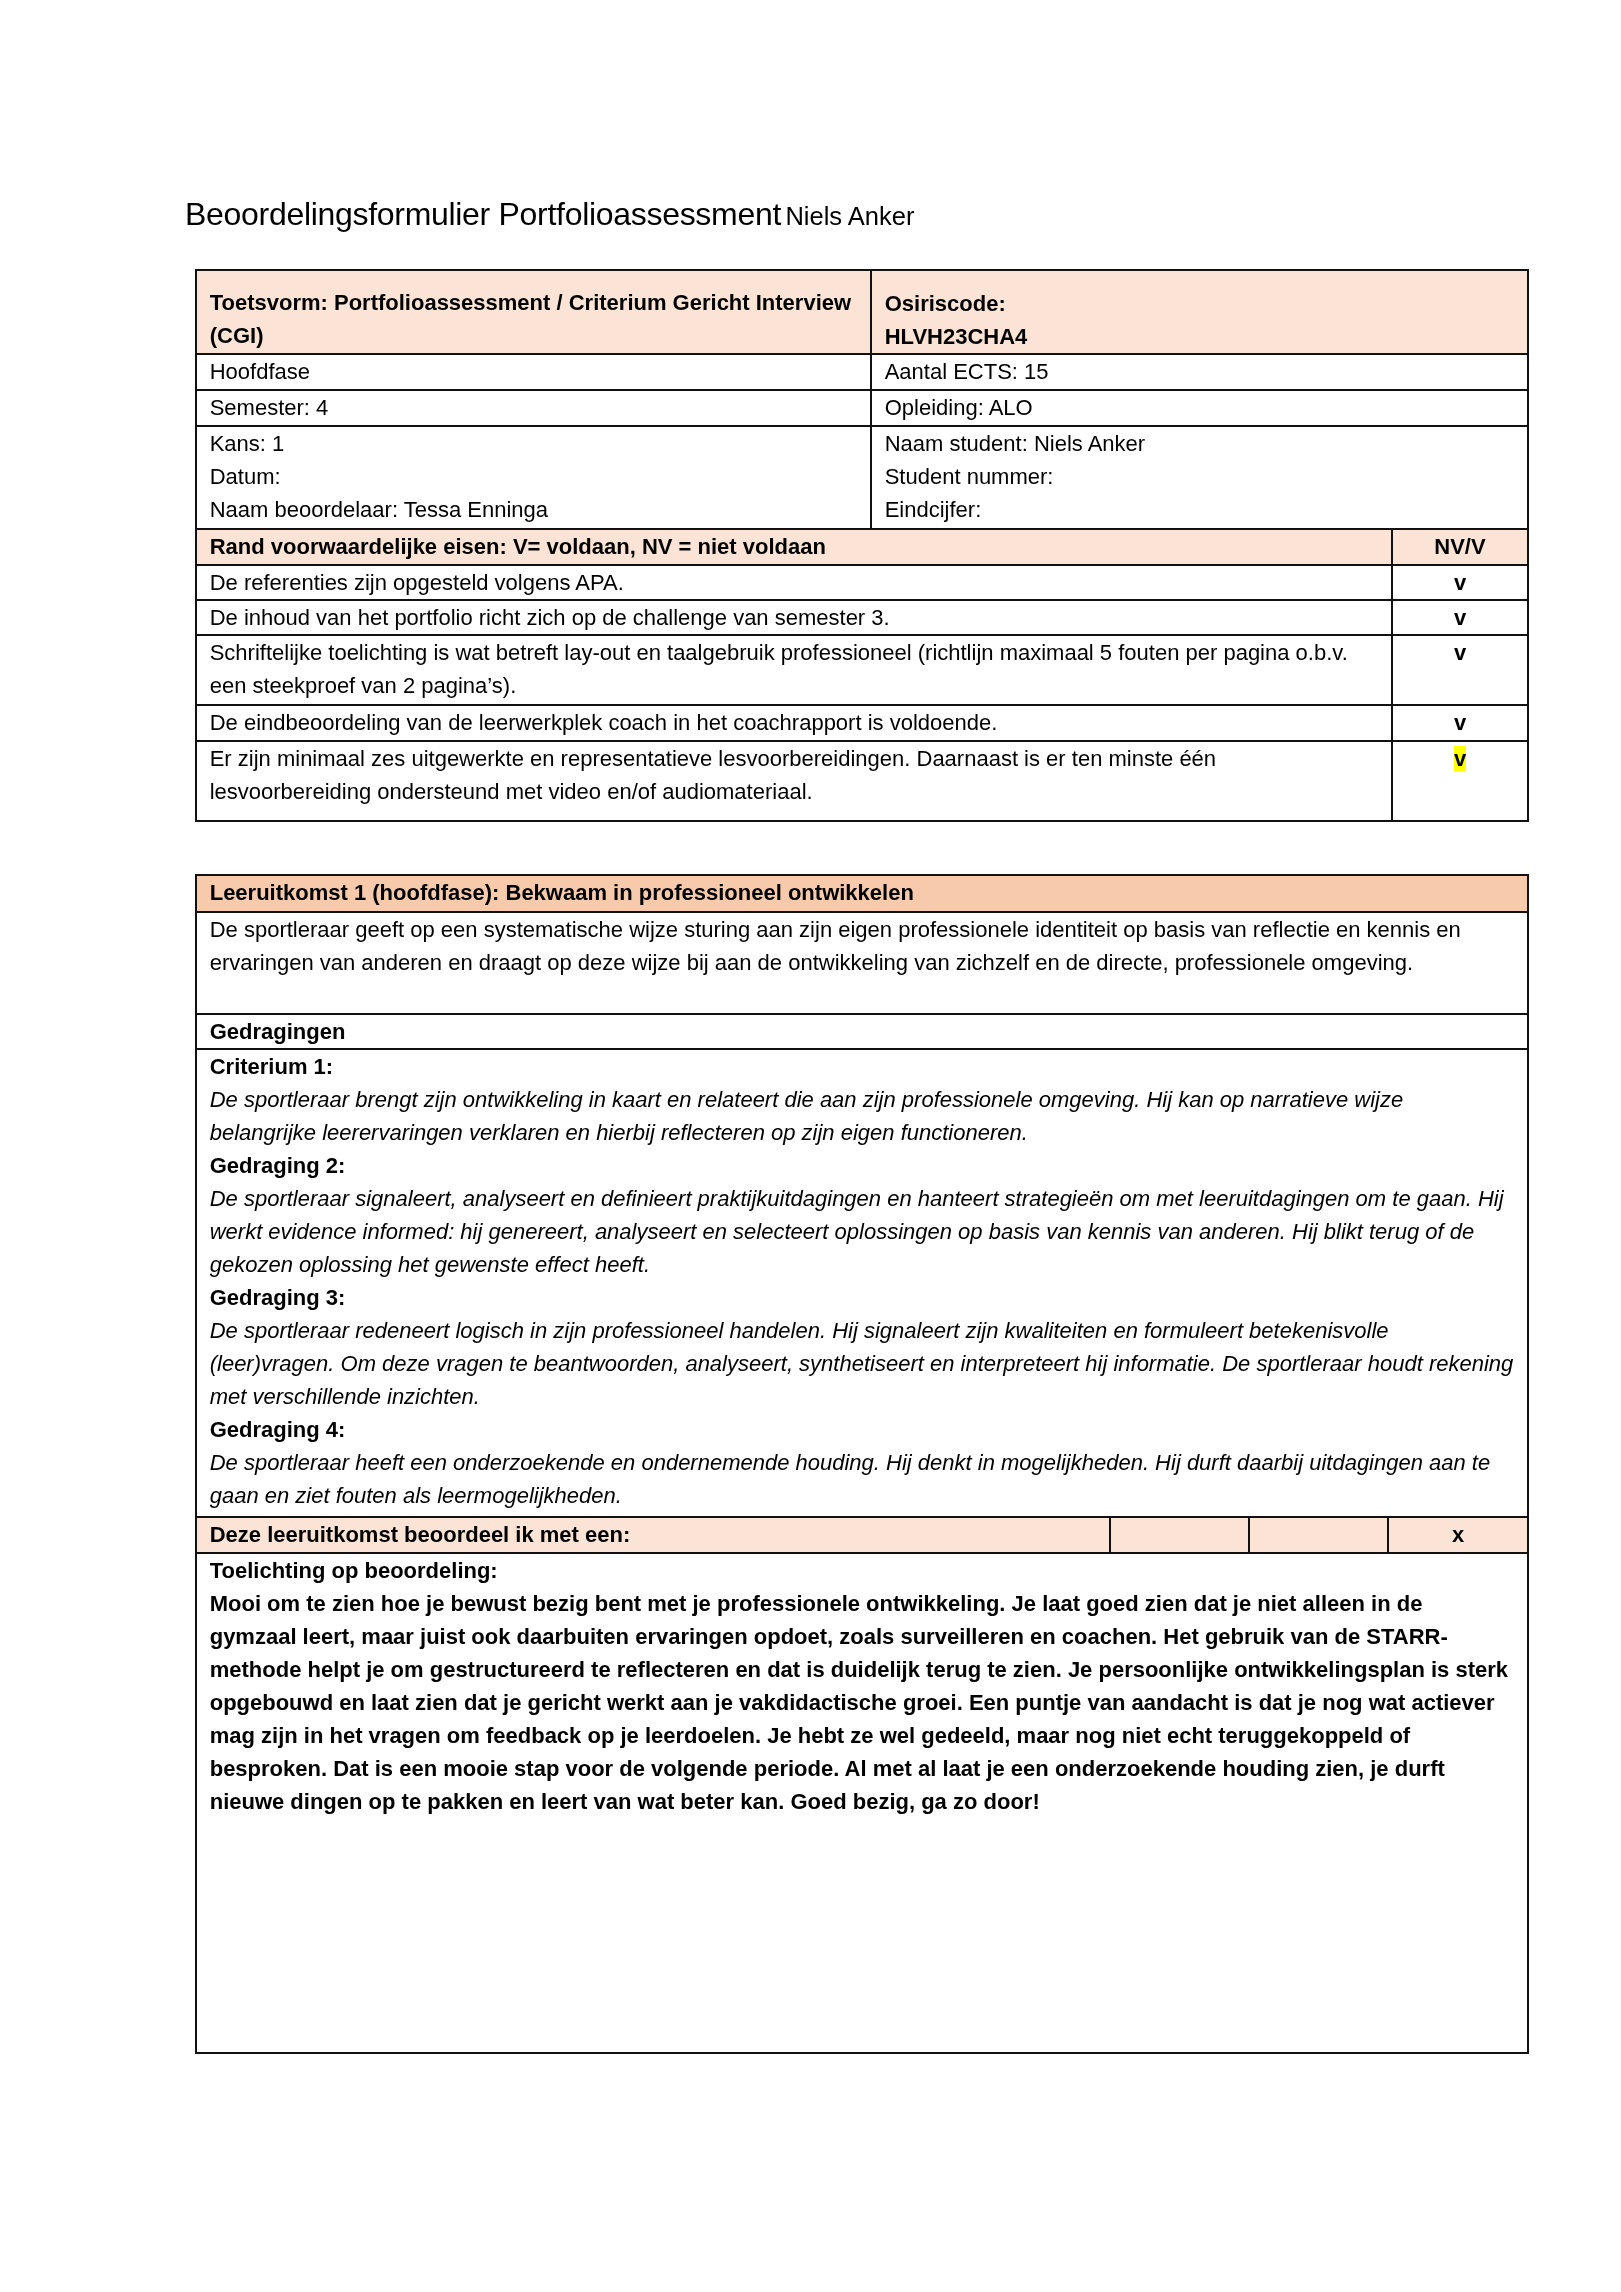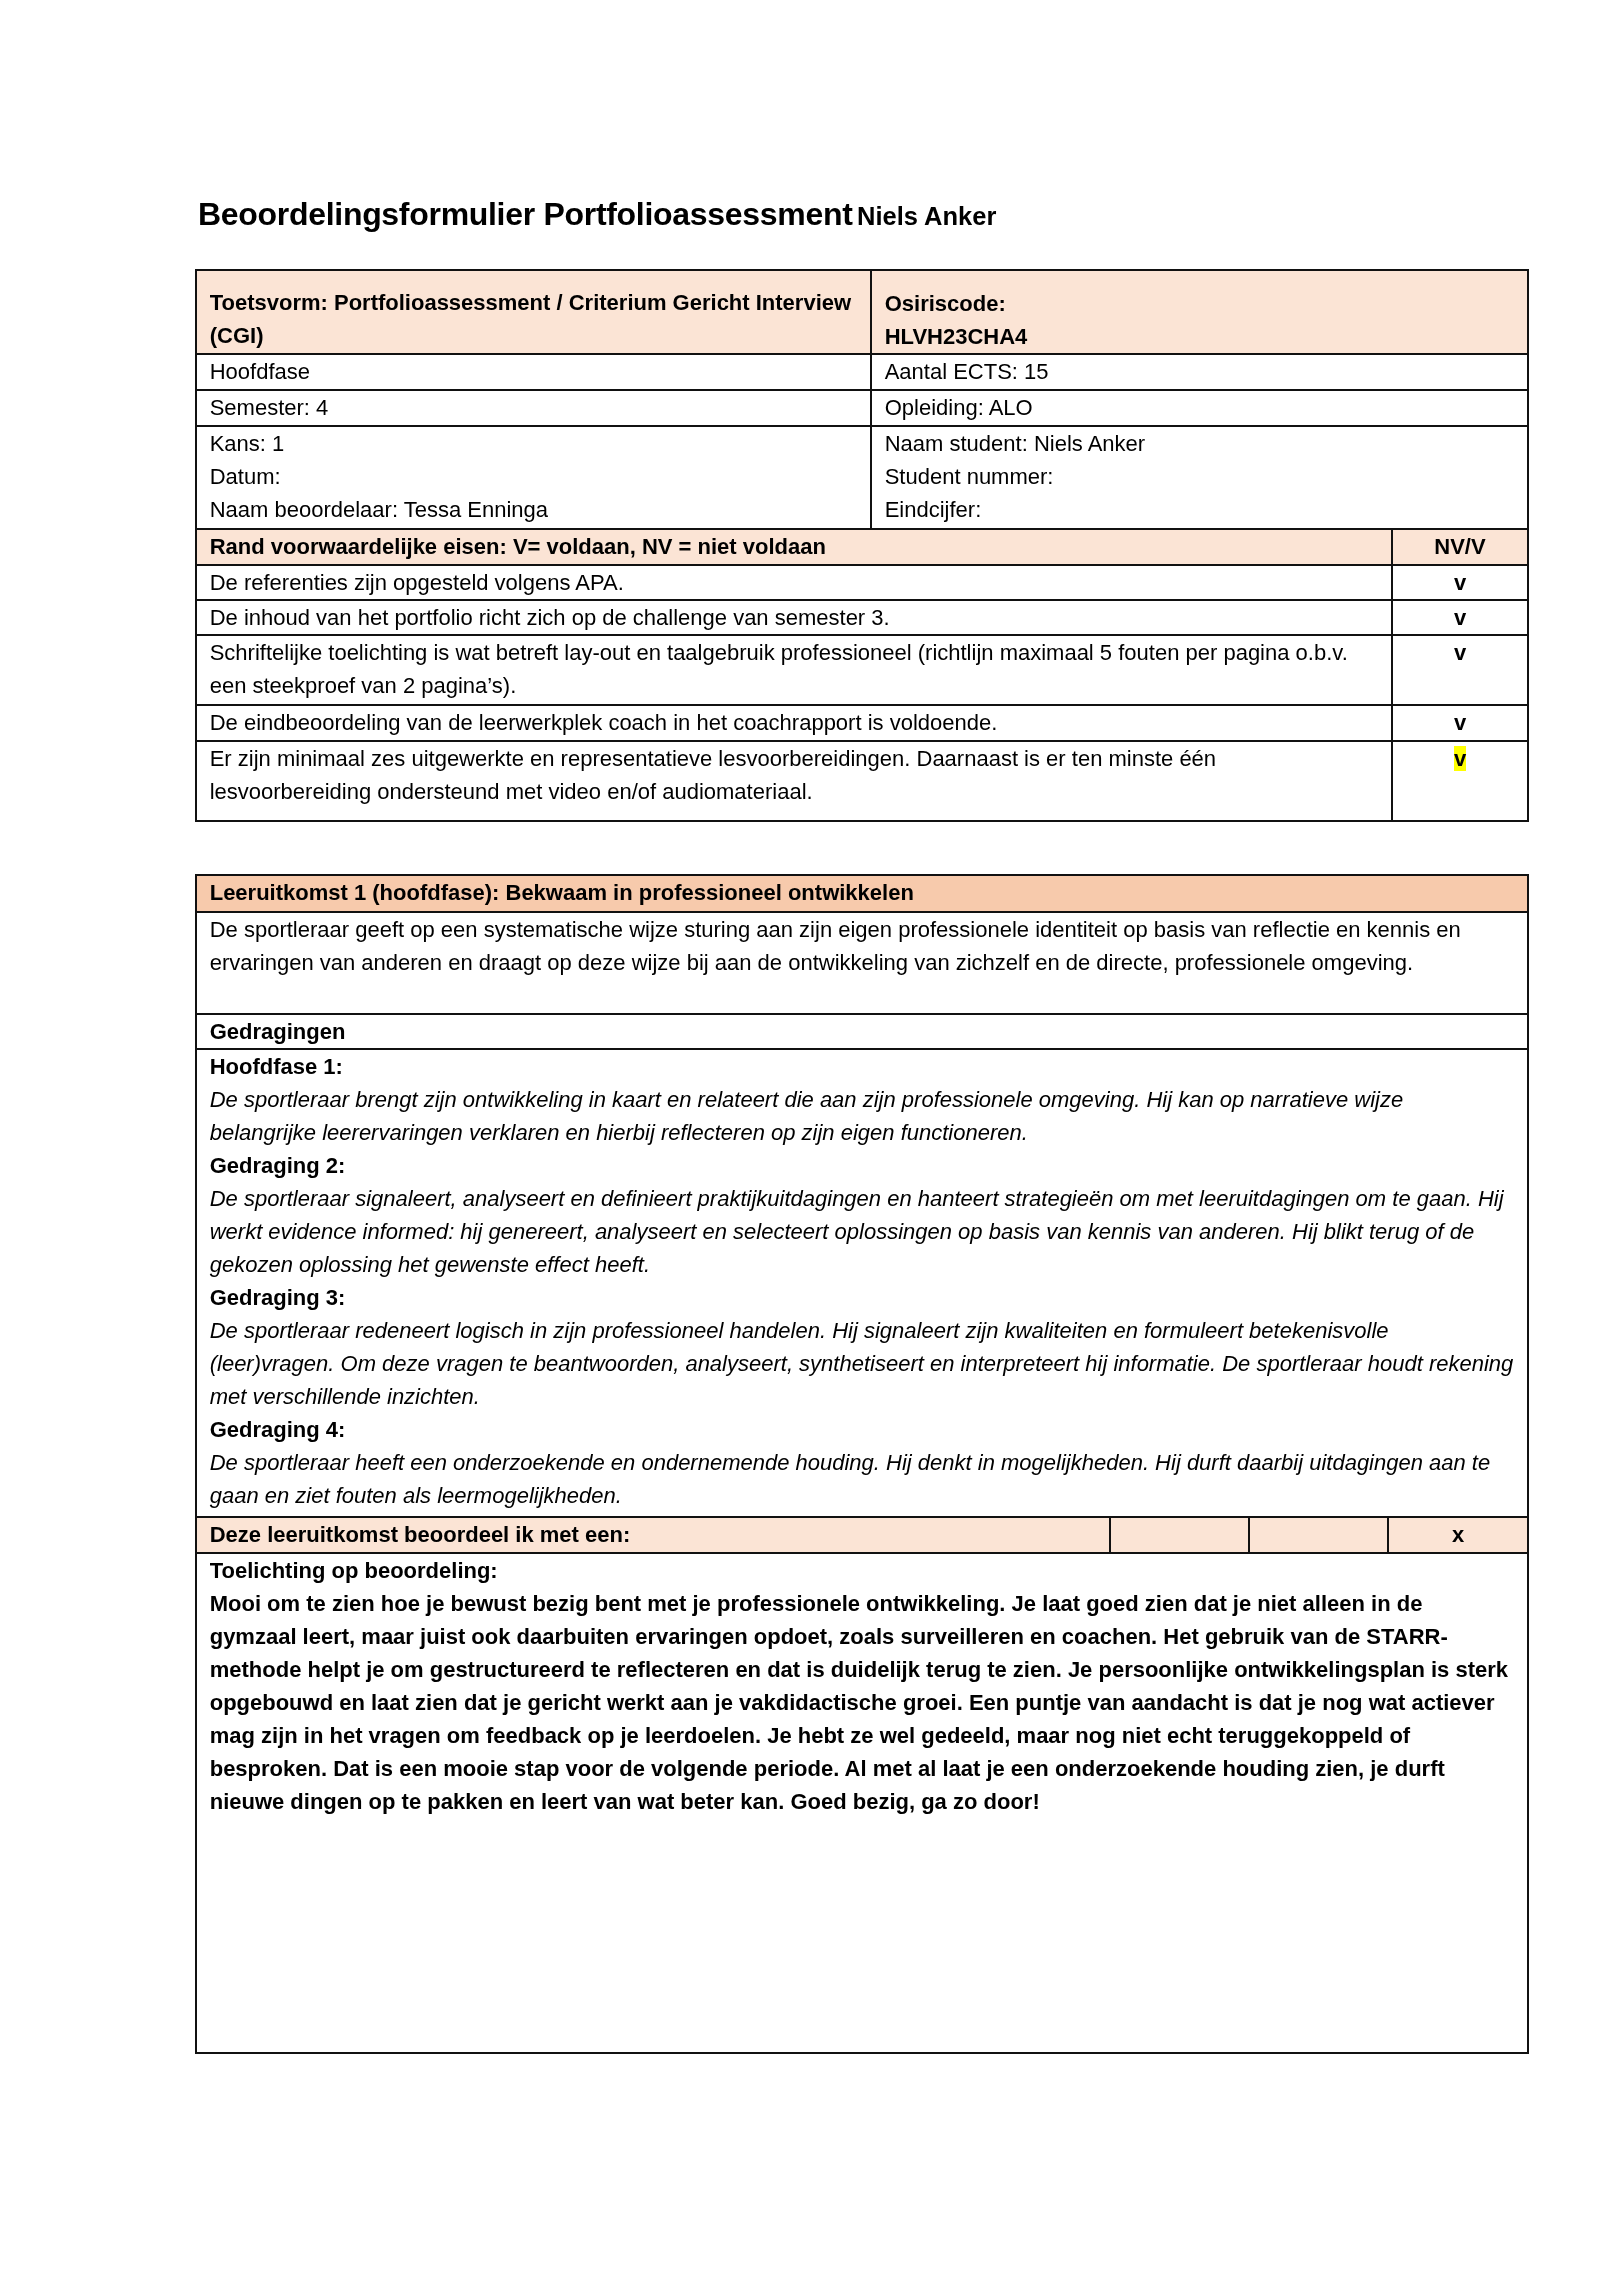--- a/index.html
+++ b/index.html
@@ -1,17 +1,17 @@
 <!DOCTYPE html>
 <html><head>
 <meta charset="utf-8">
 <style>
   html, body { margin:0; padding:0; background:#ffffff; }
   body { width:1621px; height:2293px; position:relative; overflow:hidden; font-family:"Liberation Sans", sans-serif; color:#000; }
-  .title { position:absolute; left:198px; top:196px; font-family:"Liberation Sans", sans-serif; font-weight:bold; white-space:nowrap; }
+  .title { position:absolute; left:185px; top:196px; font-family:"Liberation Sans", sans-serif; font-weight:normal; white-space:nowrap; }
   .title .main { font-size:32px; letter-spacing:-0.3px; }
   .title .sub { font-size:25.5px; }
   table { position:absolute; border-collapse:collapse; table-layout:fixed; font-family:"Liberation Sans", sans-serif; font-size:22px; line-height:33px; }
   td { border:2.9px solid #111; padding:0 12.7px; vertical-align:top; }
   .peach { background:#fbe4d5; }
   .salmon { background:#f7caac; }
   .b { font-weight:bold; }
   .i { font-style:italic; }
   .c { text-align:center; }
   .hl { background:#ffff00; }
@@ -100,21 +100,21 @@
     <td colspan="4">Leeruitkomst 1 (hoofdfase): Bekwaam in professioneel ontwikkelen</td>
   </tr>
   <tr style="height:102px;">
     <td colspan="4">De sportleraar geeft op een systematische wijze sturing aan zijn eigen professionele identiteit op basis van reflectie en kennis en ervaringen van anderen en draagt op deze wijze bij aan de ontwikkeling van zichzelf en de directe, professionele omgeving.</td>
   </tr>
   <tr class="b" style="height:35px;">
     <td colspan="4">Gedragingen</td>
   </tr>
   <tr style="height:468px;">
     <td colspan="4">
-      <span class="line b">Hoofdfase 1:</span>
+      <span class="line b">Criterium 1:</span>
       <span class="line i">De sportleraar brengt zijn ontwikkeling in kaart en relateert die aan zijn professionele omgeving. Hij kan op narratieve wijze belangrijke leerervaringen verklaren en hierbij reflecteren op zijn eigen functioneren.</span>
       <span class="line b">Gedraging 2:</span>
       <span class="line i">De sportleraar signaleert, analyseert en definieert praktijkuitdagingen en hanteert strategieën om met leeruitdagingen om te gaan. Hij werkt evidence informed: hij genereert, analyseert en selecteert oplossingen op basis van kennis van anderen. Hij blikt terug of de gekozen oplossing het gewenste effect heeft.</span>
       <span class="line b">Gedraging 3:</span>
       <span class="line i">De sportleraar redeneert logisch in zijn professioneel handelen. Hij signaleert zijn kwaliteiten en formuleert betekenisvolle (leer)vragen. Om deze vragen te beantwoorden, analyseert, synthetiseert en interpreteert hij informatie. De sportleraar houdt rekening met verschillende inzichten.</span>
       <span class="line b">Gedraging 4:</span>
       <span class="line i">De sportleraar heeft een onderzoekende en ondernemende houding. Hij denkt in mogelijkheden. Hij durft daarbij uitdagingen aan te gaan en ziet fouten als leermogelijkheden.</span>
     </td>
   </tr>
   <tr class="peach b" style="height:36px;">

